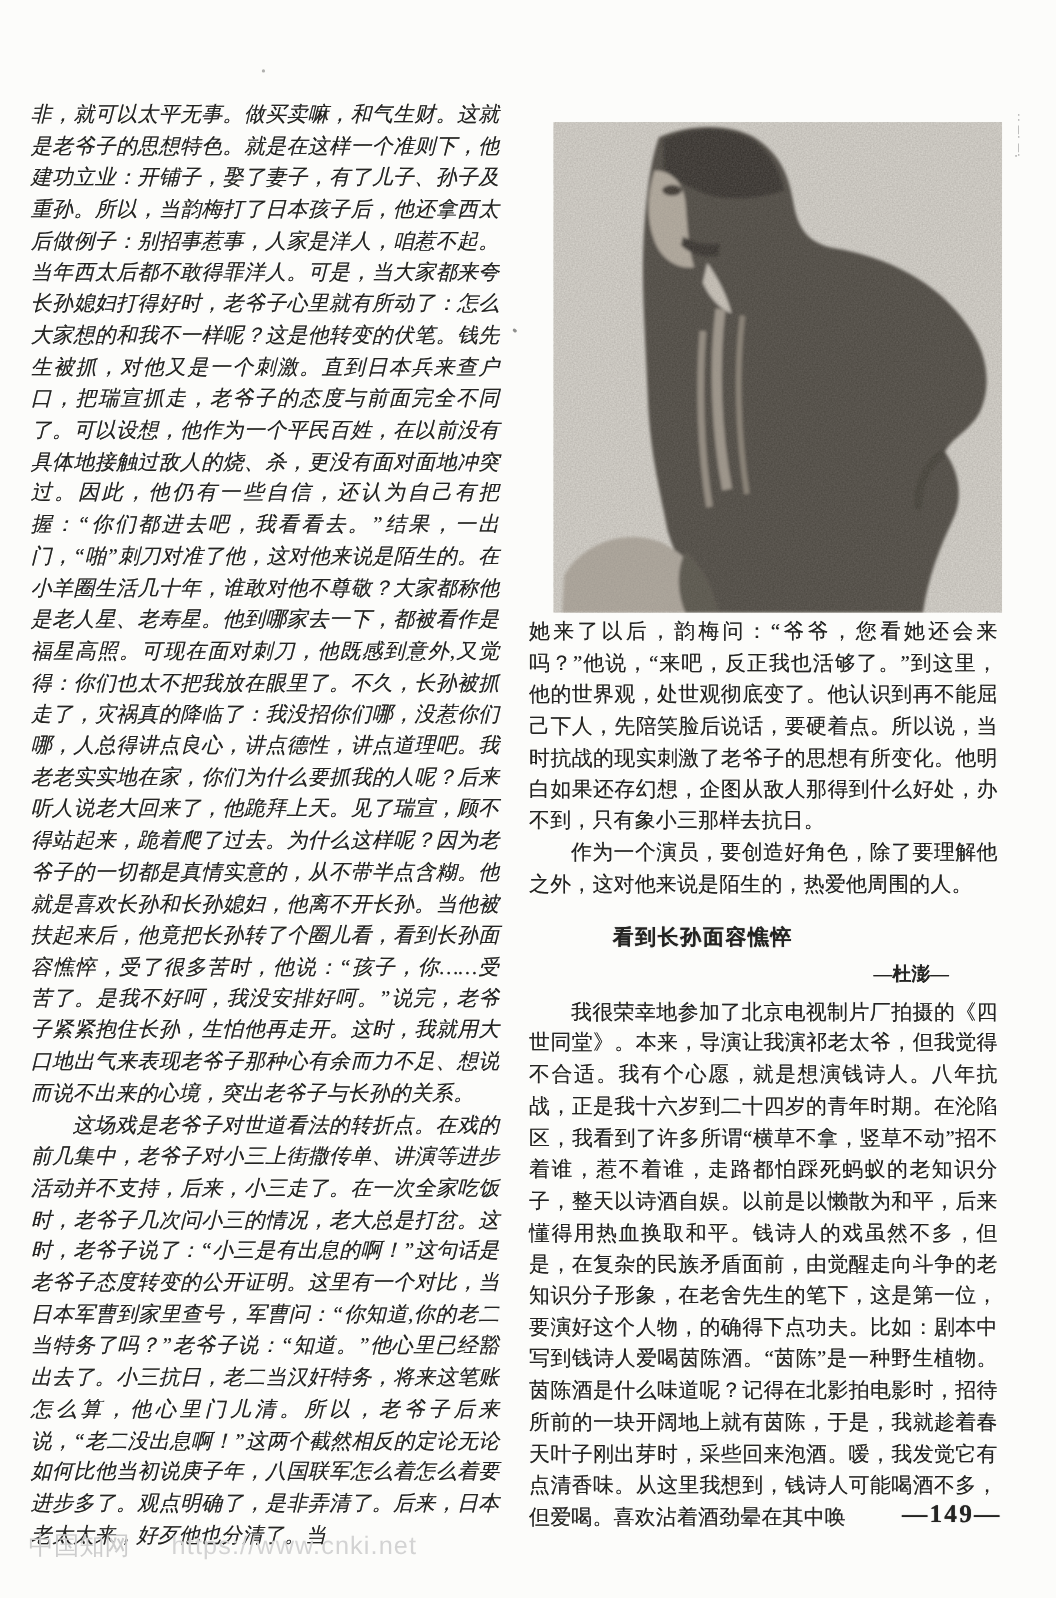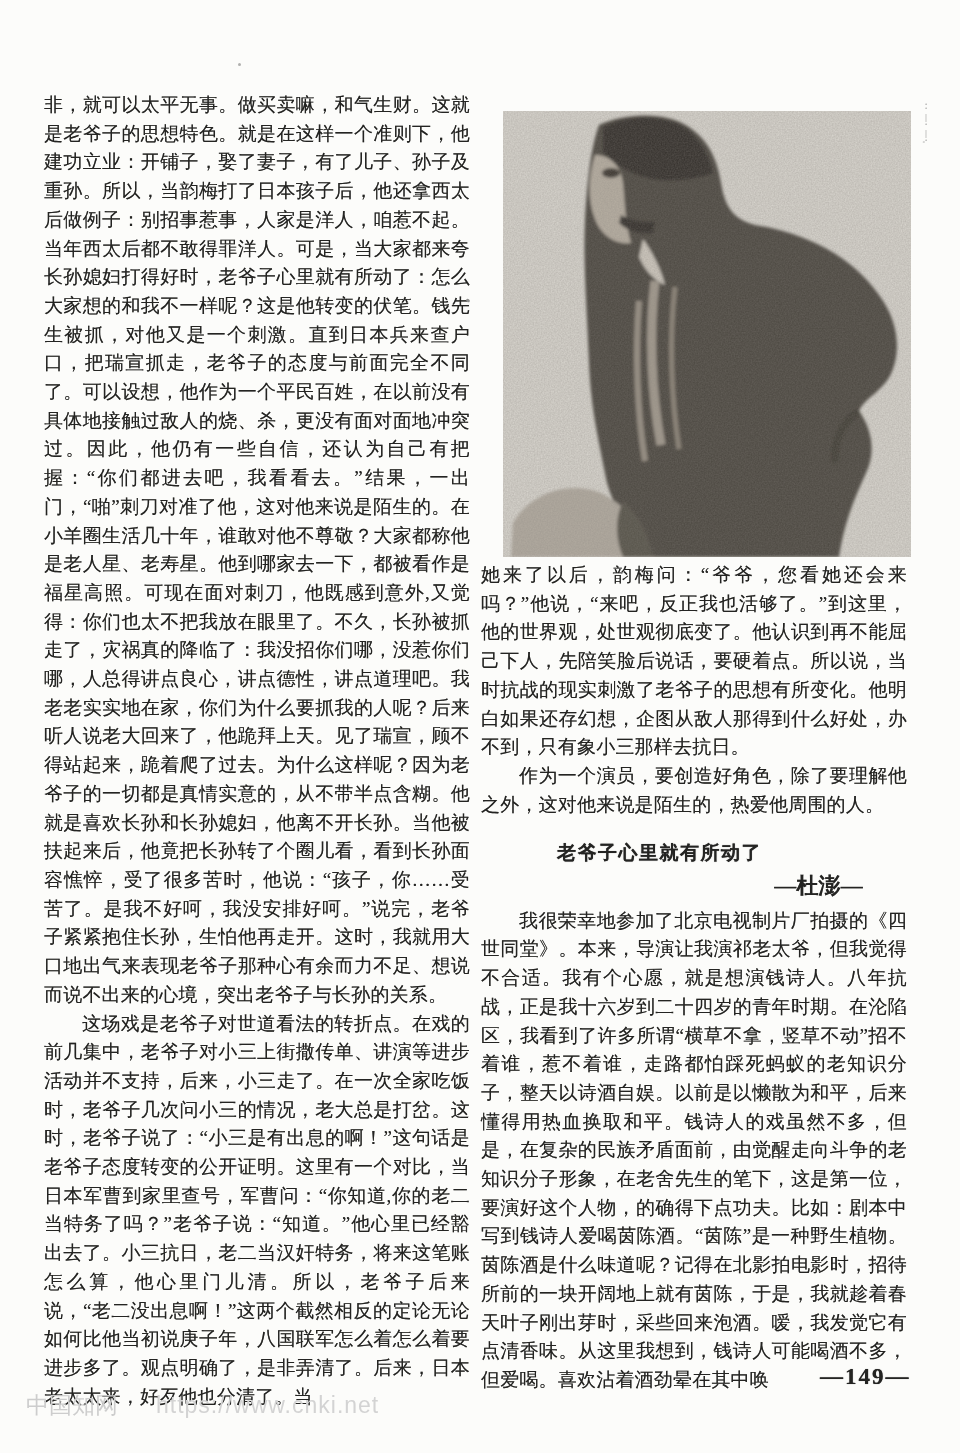--- a/index.html
+++ b/index.html
@@ -13,35 +13,35 @@
   }
   .col{
     position:absolute;
     text-align:justify;
     font-size:19px;
     line-height:28.7px;
     letter-spacing:0.2px;
     word-break:break-all;
     text-shadow:0 0 0.5px rgba(30,30,30,0.55);
   }
-  .col-left{left:44px;top:91px;width:426px;}
+  .col-left{left:28px;top:91px;width:426px;font-style:italic;}
   .col-right{left:481px;top:561px;width:426px;}
   .col p{margin:0;}
   .indent{text-indent:2em;}
   .section-heading{
     margin:20px 0 0 76px;
     font-size:19px;
     font-weight:bold;
     letter-spacing:1.5px;
     text-shadow:0 0 0.7px rgba(20,20,20,0.8);
   }
   .byline{
     text-align:right;
     padding-right:44px;
-    font-size:22px;
+    font-size:17px;
     margin:4px 0 6px 0;
     font-weight:bold;
   }
   .photo{
     position:absolute;left:503px;top:111px;width:408px;height:446px;margin:0;
   }
   .side-caption{
     position:absolute;left:919px;top:100px;
     writing-mode:vertical-rl;
     font-size:8px;color:#8f8f8f;letter-spacing:4px;
@@ -101,21 +101,21 @@
       </g>
       <rect width="408" height="446" filter="url(#grain)"></rect>
     </svg>
   </figure>
 
   <div class="side-caption">・・｜・｜・。</div>
 
   <div class="col col-right">
     <p>她来了以后，韵梅问：“爷爷，您看她还会来吗？”他说，“来吧，反正我也活够了。”到这里，他的世界观，处世观彻底变了。他认识到再不能屈己下人，先陪笑脸后说话，要硬着点。所以说，当时抗战的现实刺激了老爷子的思想有所变化。他明白如果还存幻想，企图从敌人那得到什么好处，办不到，只有象小三那样去抗日。</p>
     <p class="indent">作为一个演员，要创造好角色，除了要理解他之外，这对他来说是陌生的，热爱他周围的人。</p>
-    <h3 class="section-heading">老爷子心里就有所动了</h3>
+    <h3 class="section-heading">看到长孙面容憔悴</h3>
     <div class="byline">—杜澎—</div>
     <p class="indent">我很荣幸地参加了北京电视制片厂拍摄的《四世同堂》。本来，导演让我演祁老太爷，但我觉得不合适。我有个心愿，就是想演钱诗人。八年抗战，正是我十六岁到二十四岁的青年时期。在沦陷区，我看到了许多所谓“横草不拿，竖草不动”招不着谁，惹不着谁，走路都怕踩死蚂蚁的老知识分子，整天以诗酒自娱。以前是以懒散为和平，后来懂得用热血换取和平。钱诗人的戏虽然不多，但是，在复杂的民族矛盾面前，由觉醒走向斗争的老知识分子形象，在老舍先生的笔下，这是第一位，要演好这个人物，的确得下点功夫。比如：剧本中写到钱诗人爱喝茵陈酒。“茵陈”是一种野生植物。茵陈酒是什么味道呢？记得在北影拍电影时，招待所前的一块开阔地上就有茵陈，于是，我就趁着春天叶子刚出芽时，采些回来泡酒。嗳，我发觉它有点清香味。从这里我想到，钱诗人可能喝酒不多，但爱喝。喜欢沾着酒劲晕在其中唤</p>
   </div>
 
   <div class="watermark">
     <span>中国知网</span><span class="wm-url">https://www.cnki.net</span>
   </div>
 
   <div class="page-number">—149—</div>
 

